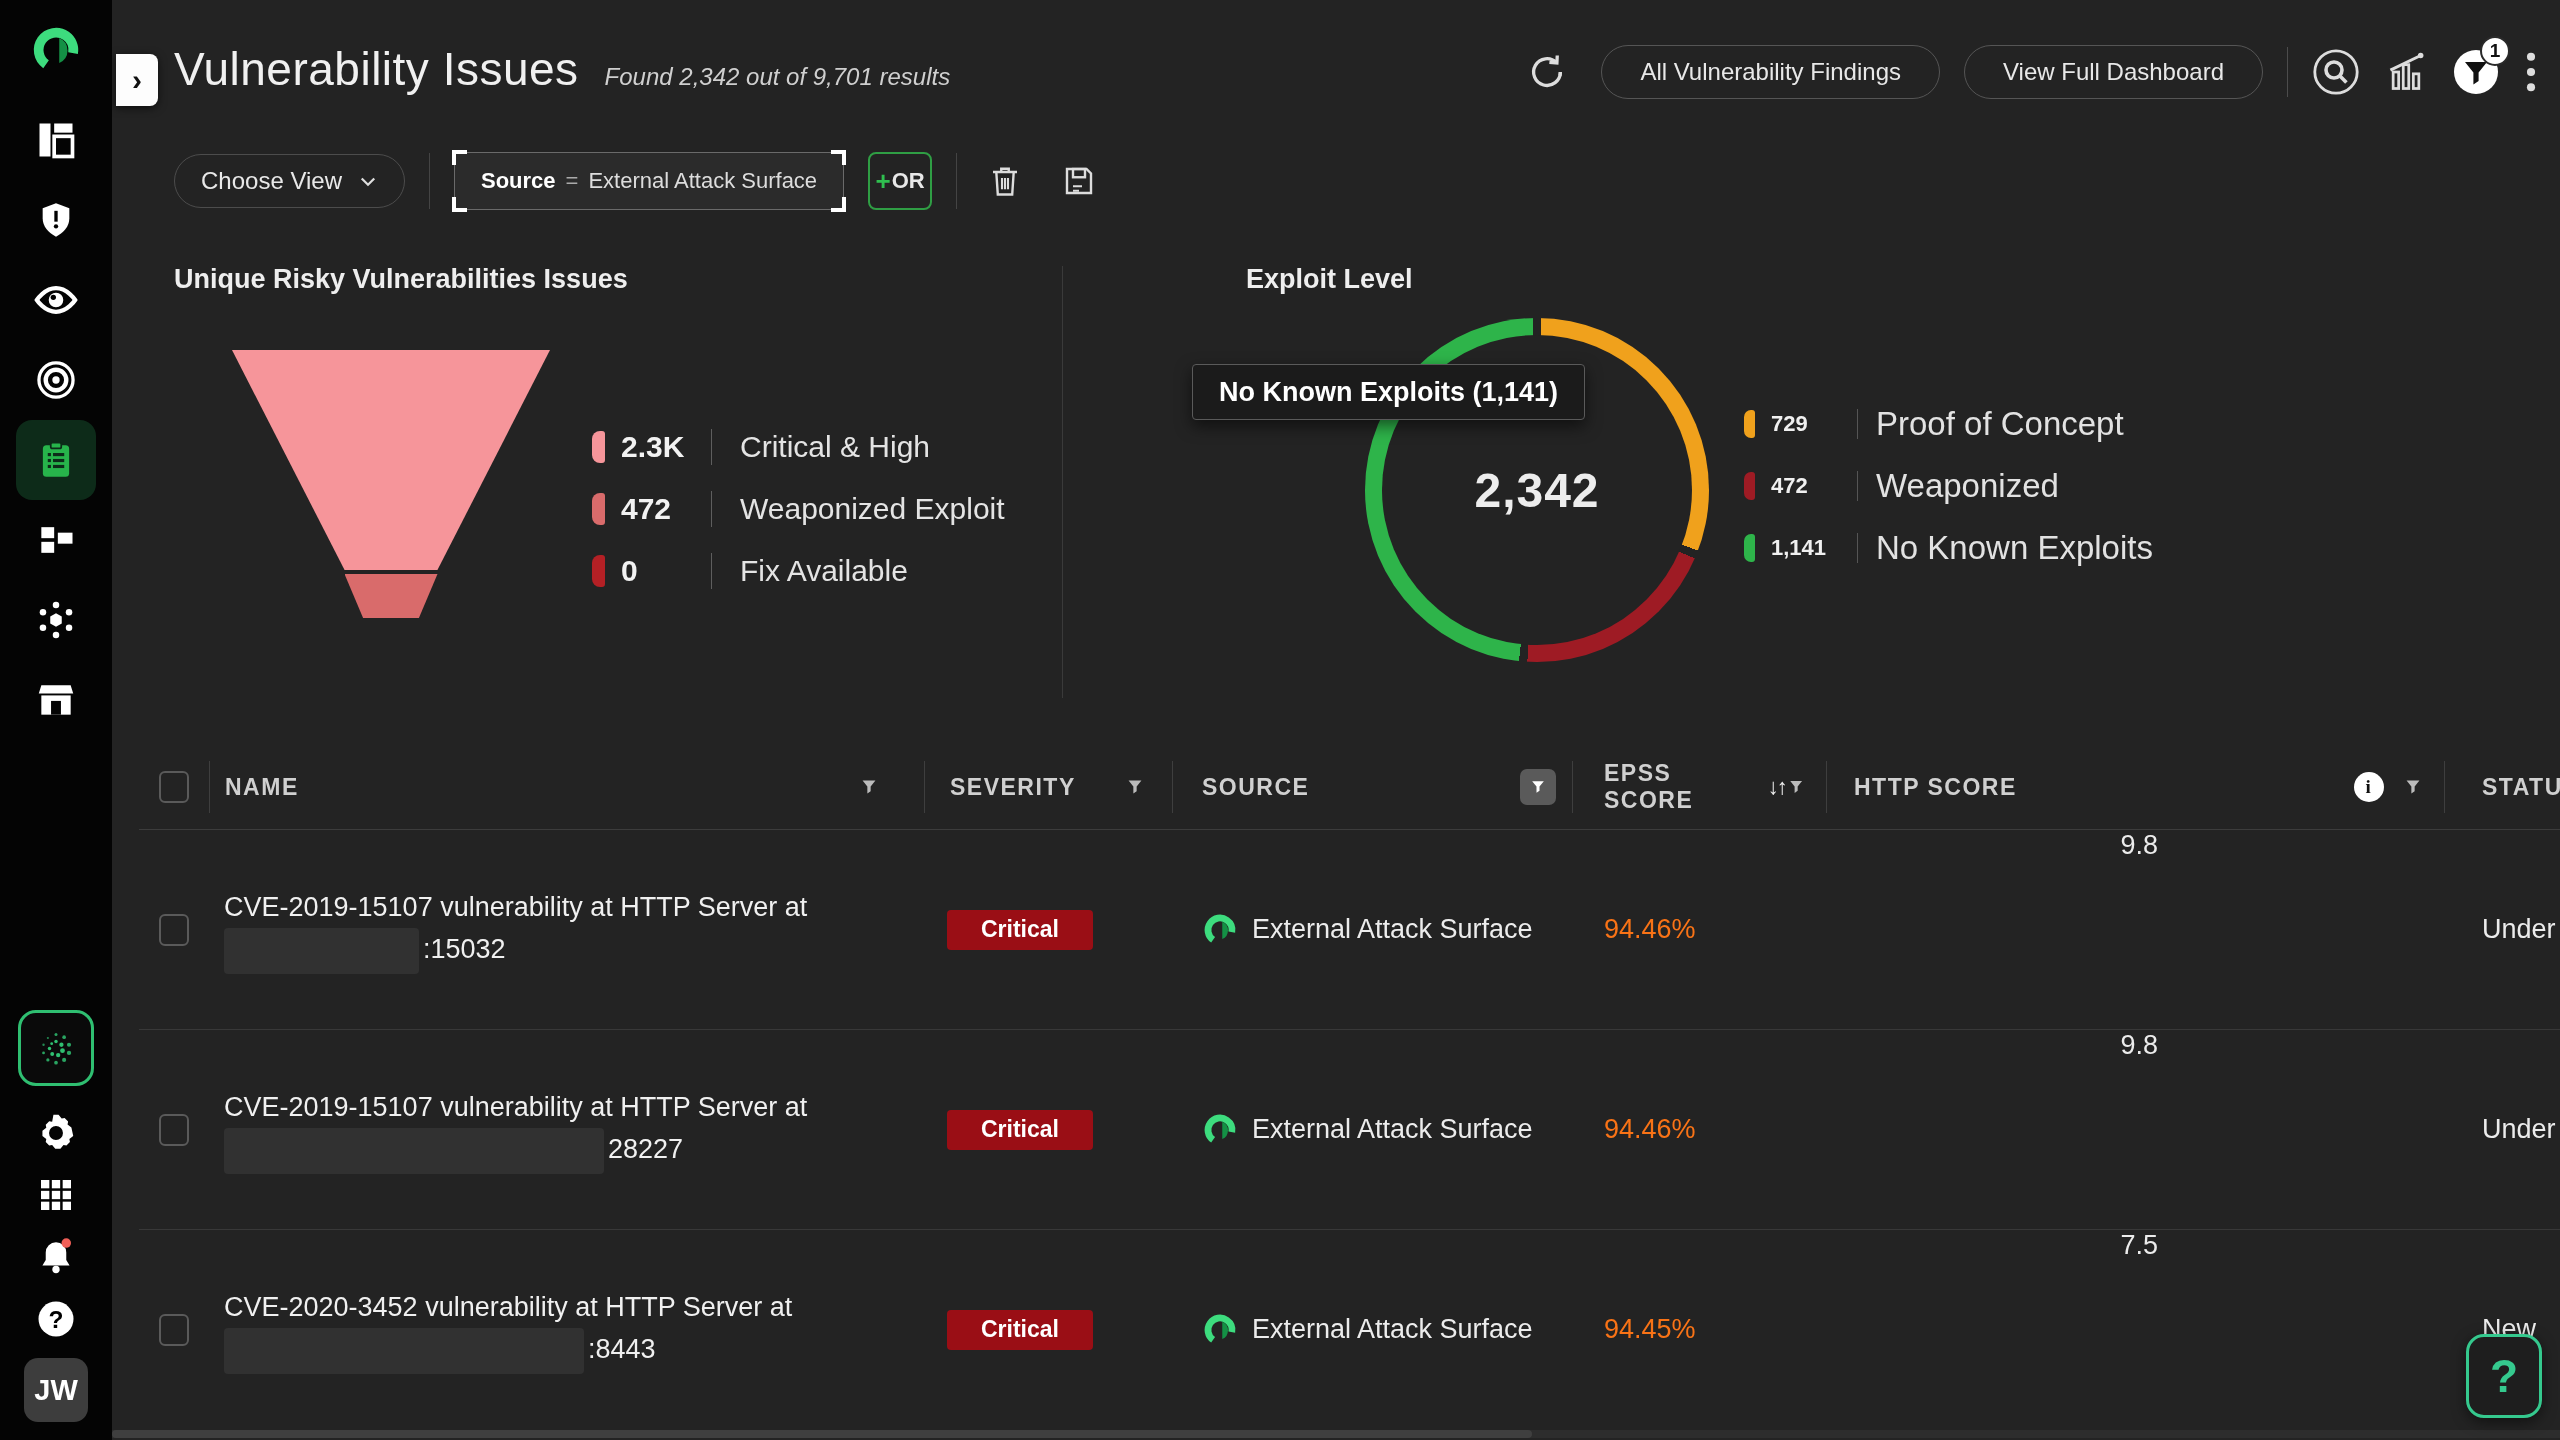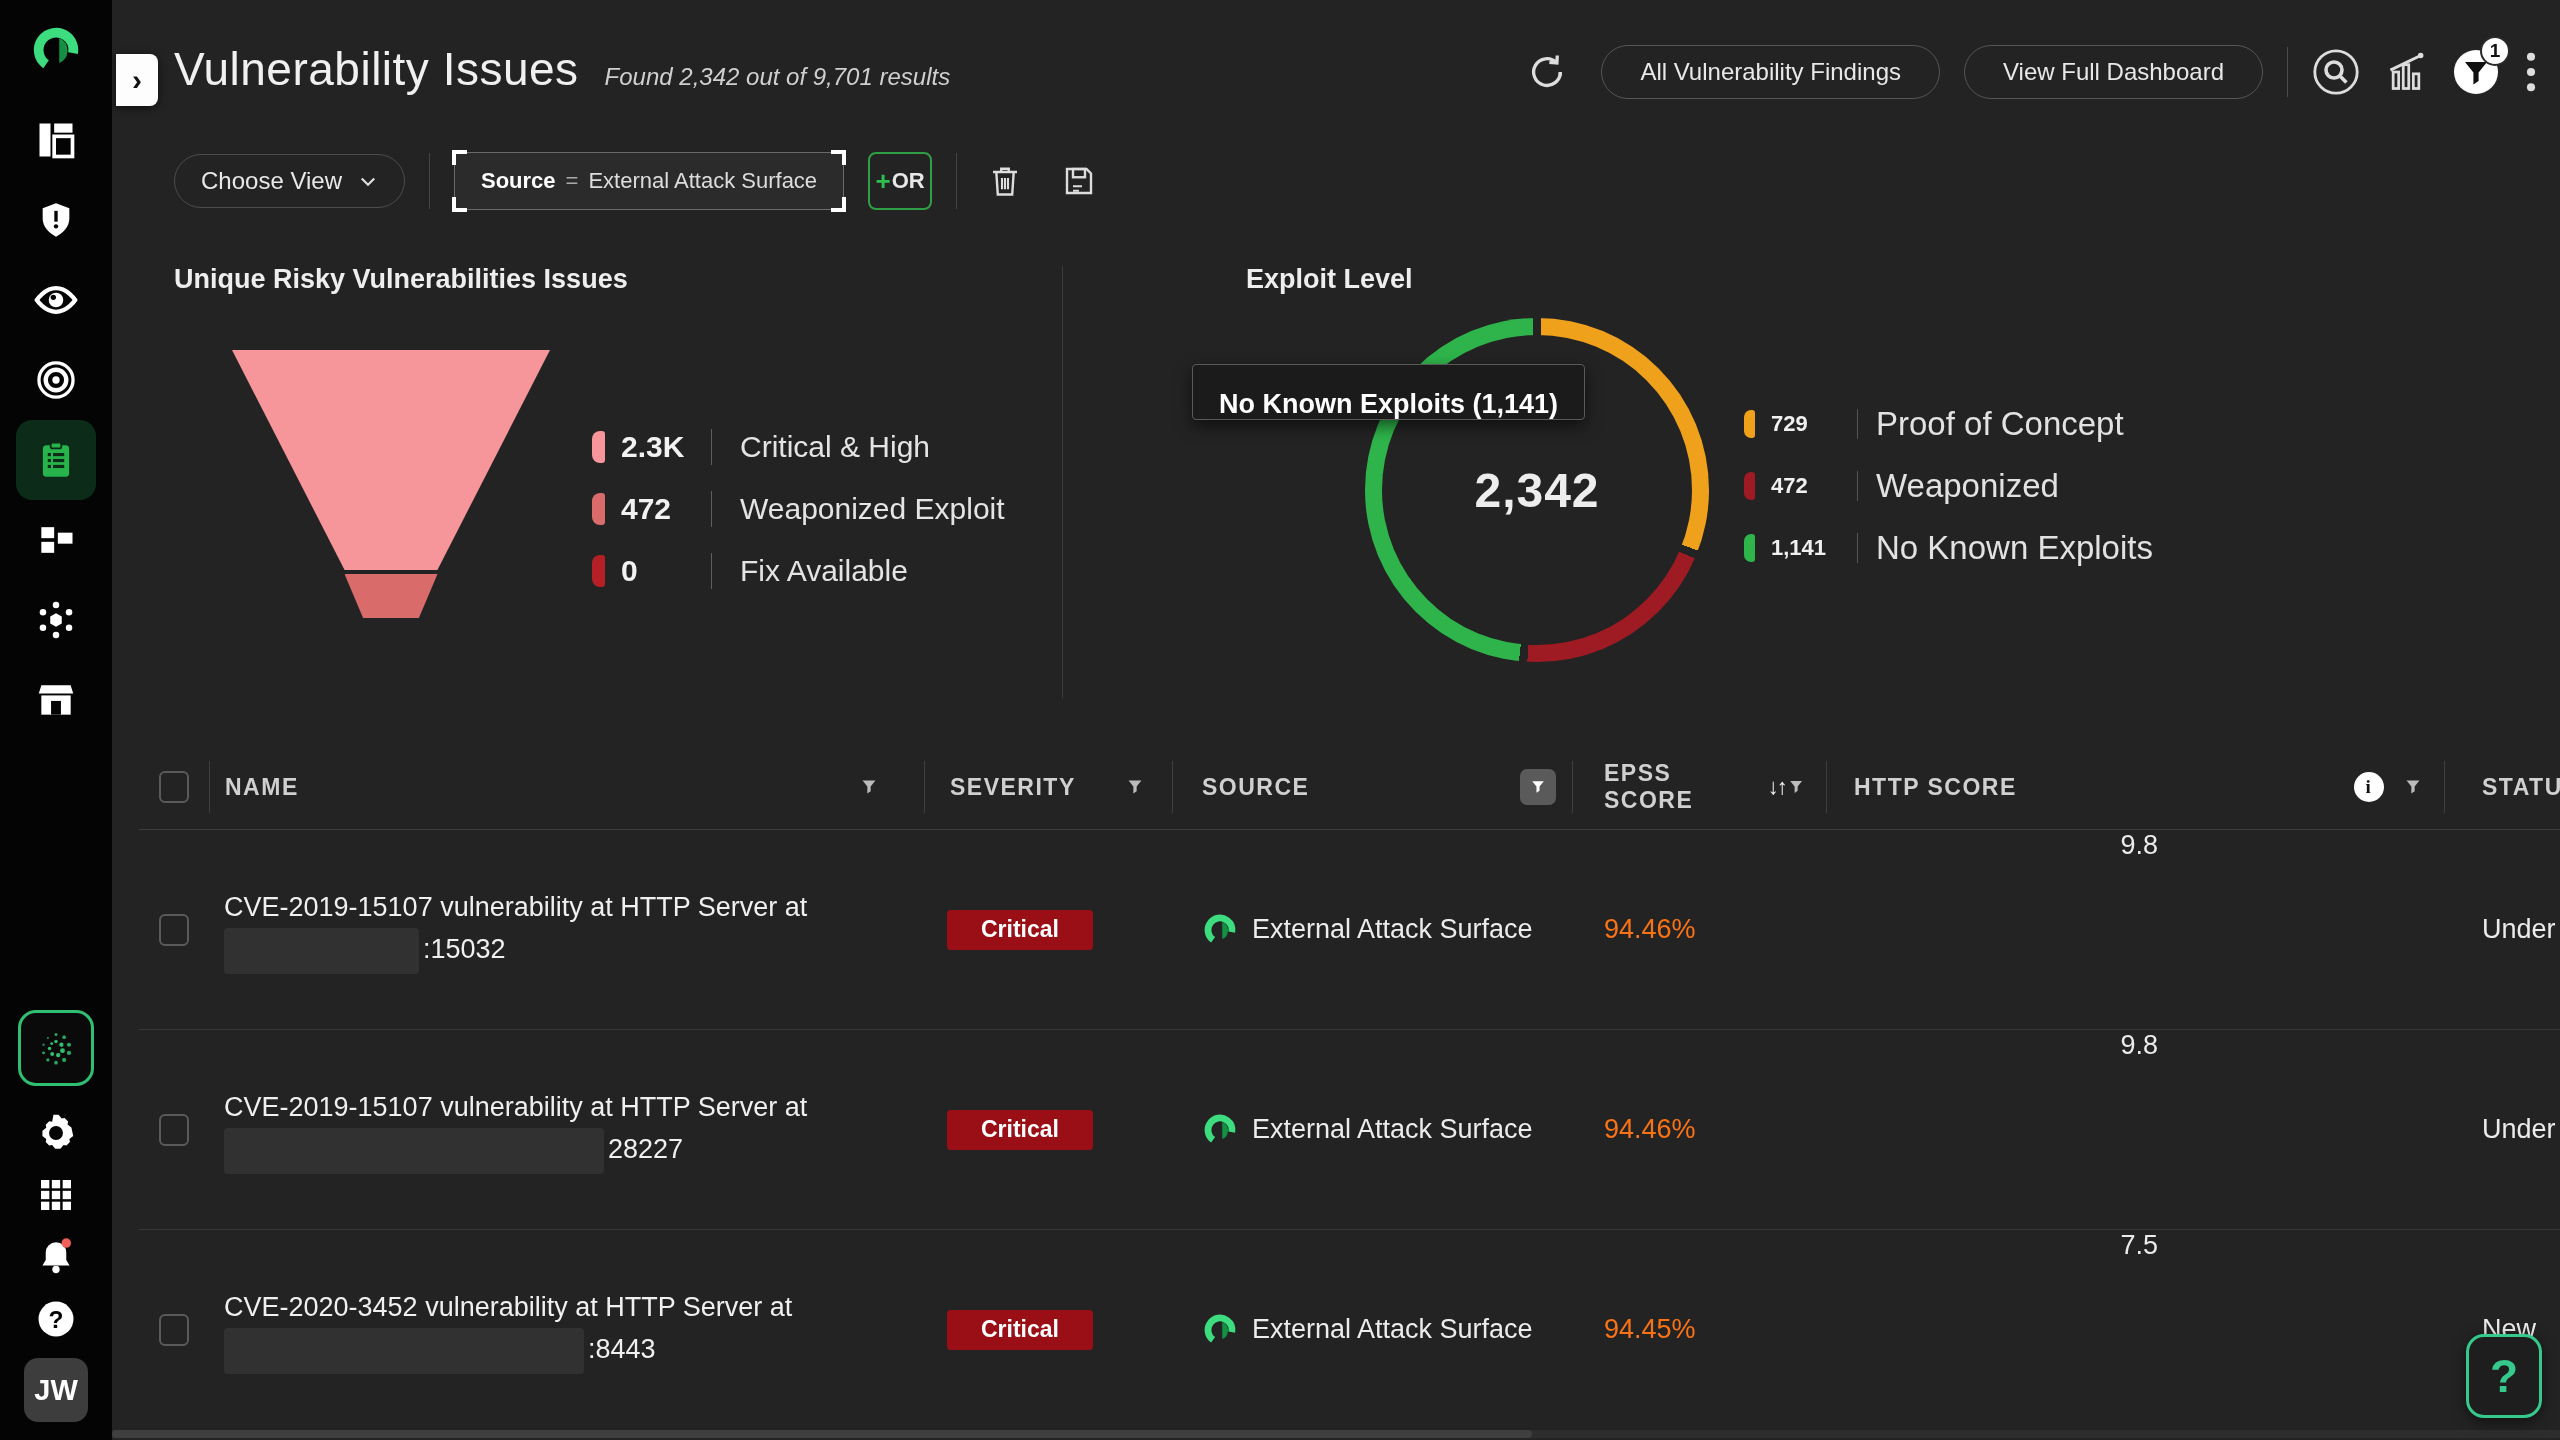--- a/index.html
+++ b/index.html
@@ -75,21 +75,21 @@
   .stat-row{display:flex;align-items:center;height:42px;}
   .sw{width:13px;height:32px;border-radius:8px 3px 3px 8px;flex:none;}
   .stat-val{font-size:30px;font-weight:bold;width:90px;margin-left:16px;color:#f2f2f2;}
   .stat-div{width:1px;height:36px;background:#5e5e5e;}
   .stat-lbl{font-size:30px;color:#e4e4e4;margin-left:28px;white-space:nowrap;}
   .charts-vdiv{position:absolute;left:950px;top:16px;width:1px;height:432px;background:var(--line);}
   .donut{position:absolute;left:1253px;top:68px;width:344px;height:344px;border-radius:50%;}
   .donut::after{content:'';position:absolute;inset:17px;background:var(--bg);border-radius:50%;}
   .donut-center{position:absolute;left:50%;top:50%;transform:translate(-50%,-50%);font-size:48px;font-weight:600;
     color:#ededed;z-index:2;letter-spacing:1px;}
-  .tooltip{position:absolute;left:1080px;top:114px;height:56px;line-height:54px;padding:12px 26px;background:#1b1b1b;
+  .tooltip{position:absolute;left:1080px;top:114px;height:56px;line-height:54px;padding:0 26px;background:#1b1b1b;
     border:1px solid #5a5a5a;border-radius:4px;font-size:27px;font-weight:bold;color:#fff;z-index:3;
     box-shadow:0 6px 16px rgba(0,0,0,.55);white-space:nowrap;}
   .dlegend{position:absolute;left:1632px;top:158px;display:flex;flex-direction:column;gap:30px;}
   .dl-row{display:flex;align-items:center;height:32px;}
   .dl-sw{width:11px;height:28px;border-radius:7px 3px 3px 7px;flex:none;}
   .dl-val{font-size:22px;font-weight:bold;margin-left:16px;width:86px;color:#f0f0f0;}
   .dl-div{width:1px;height:30px;background:#555;}
   .dl-lbl{font-size:33px;color:#e2e2e2;margin-left:18px;white-space:nowrap;}
 
   

